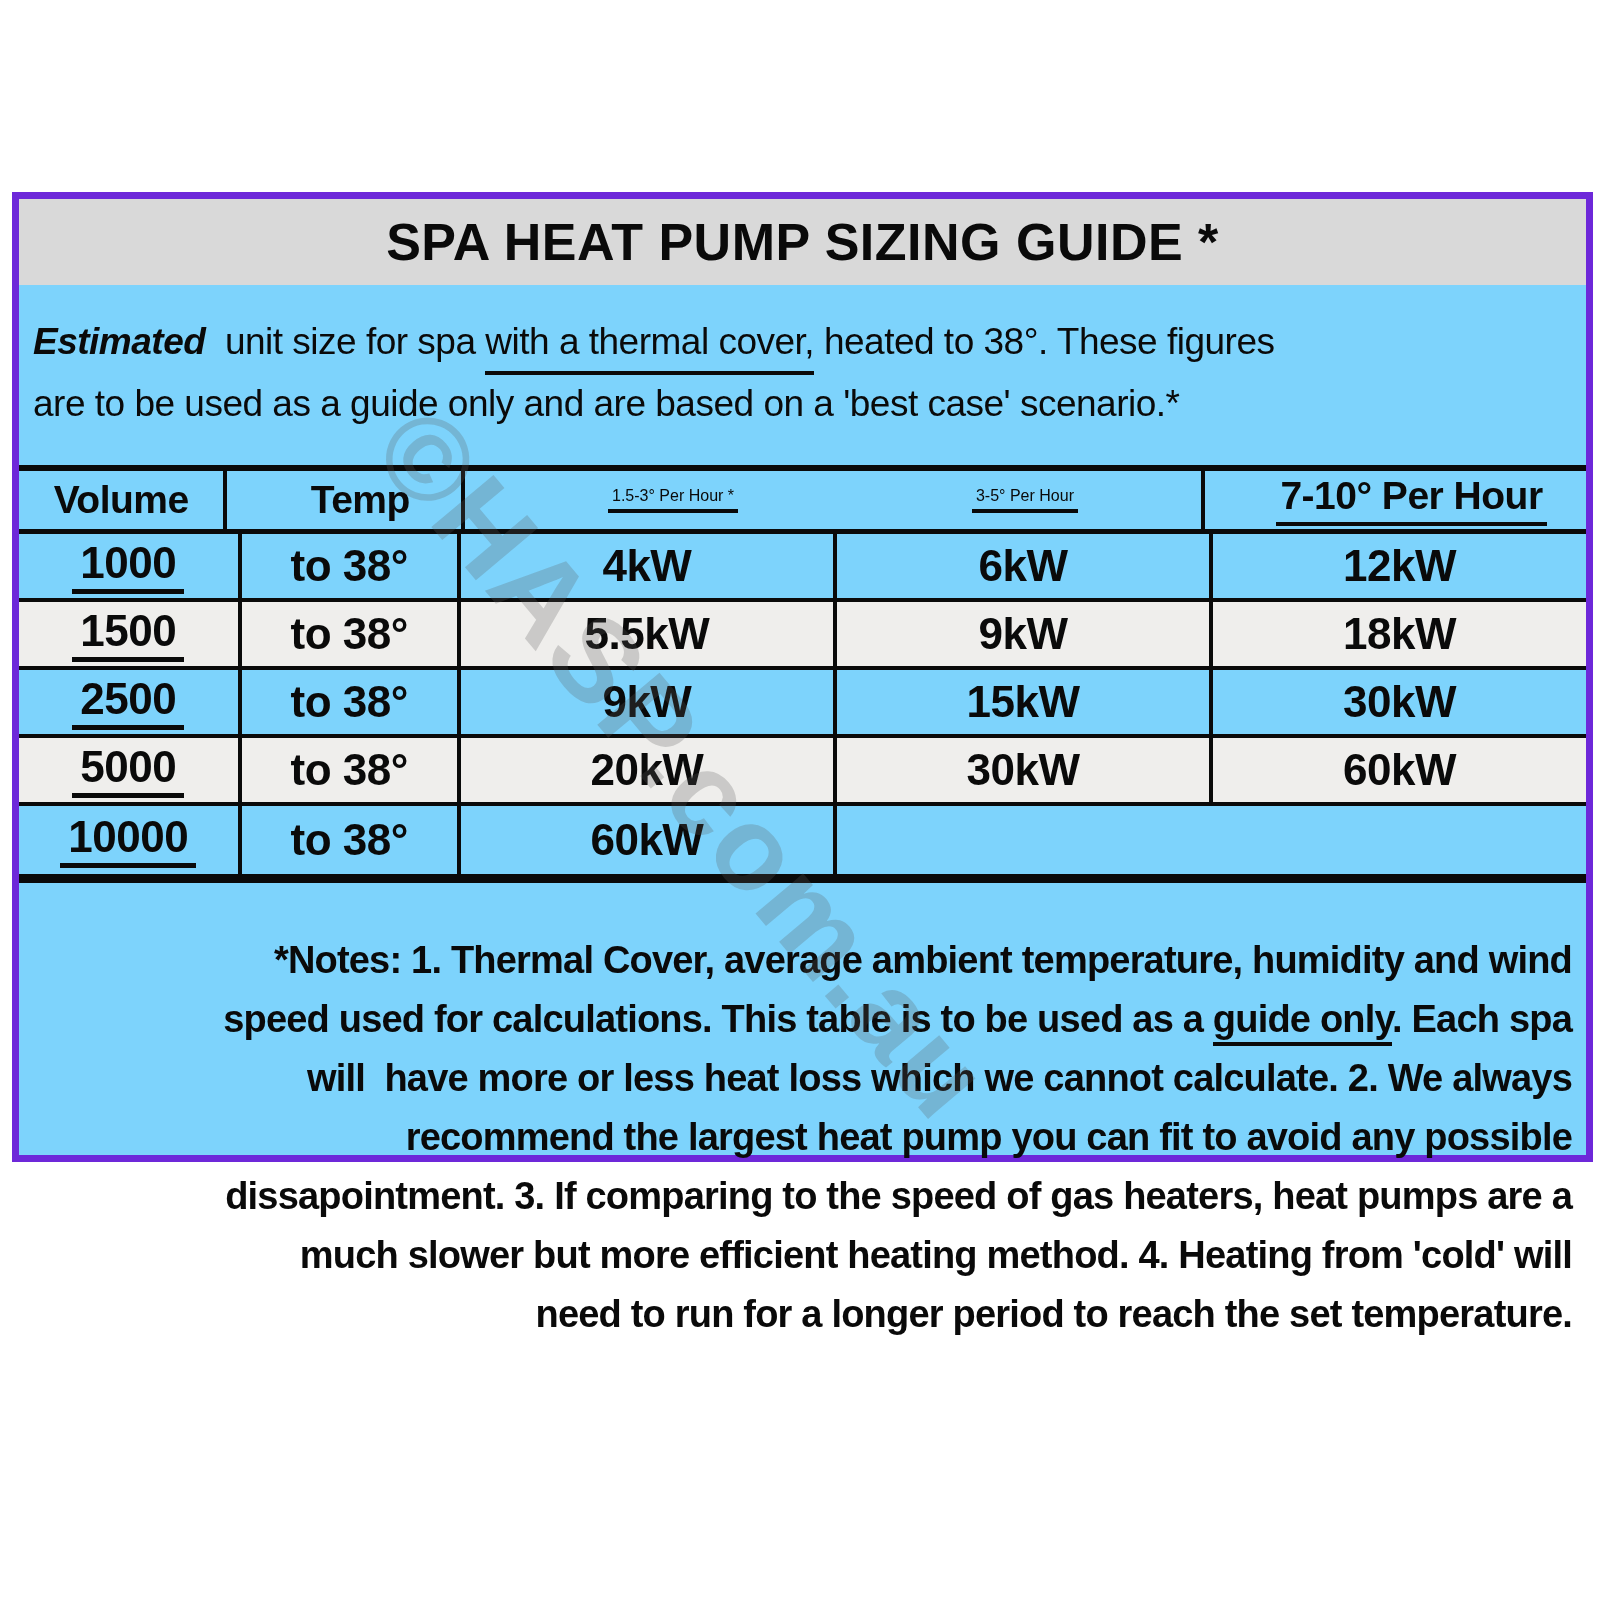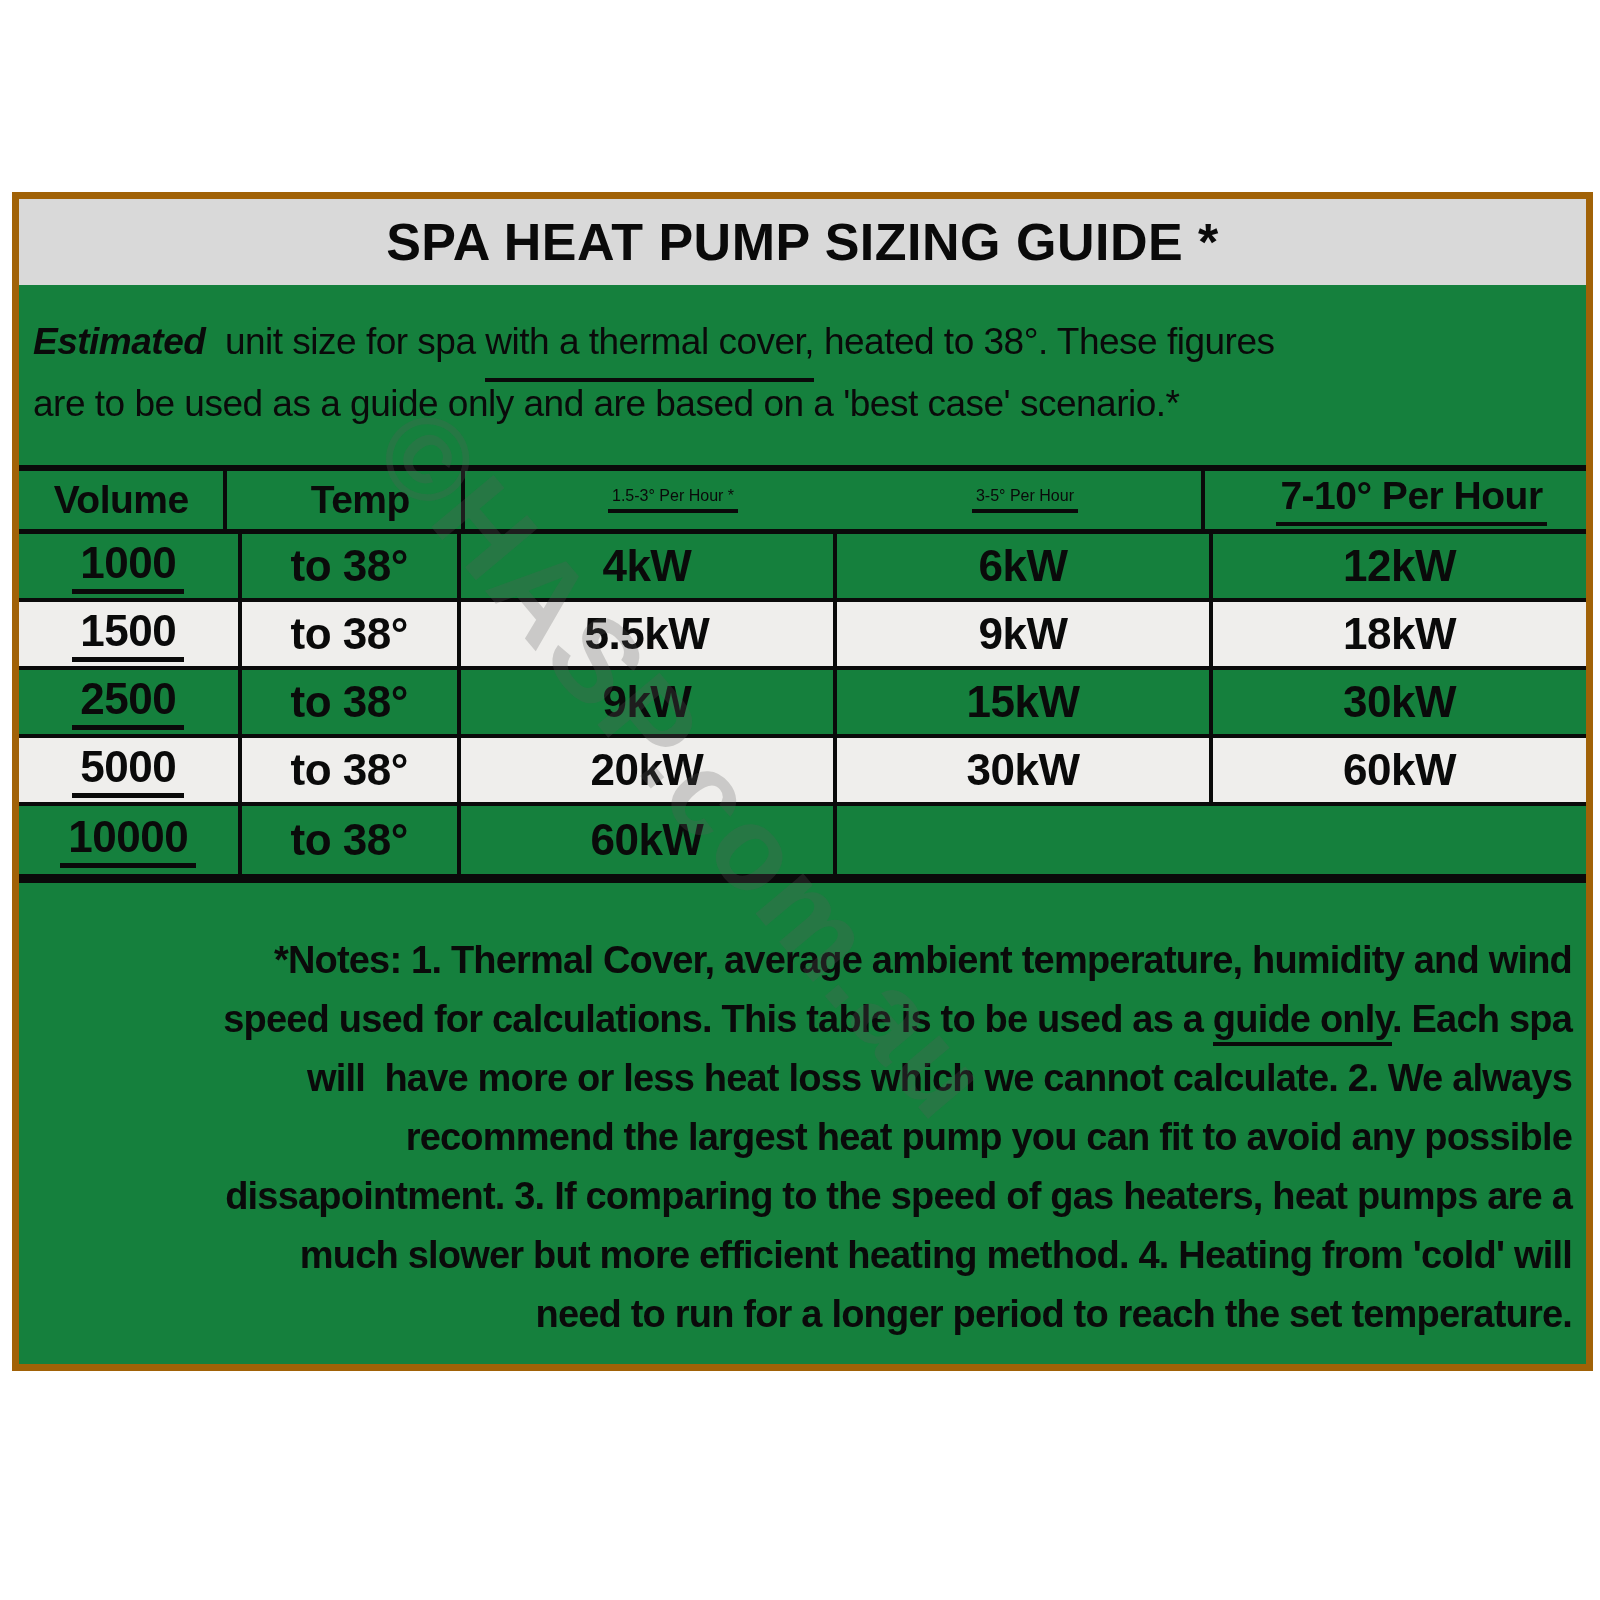--- a/index.html
+++ b/index.html
@@ -1,29 +1,29 @@
 <!DOCTYPE html>
 <html><head>
 <meta charset="utf-8">
 <style>
   html,body{margin:0;padding:0;background:#fff;}
   .page{position:relative;width:1600px;height:1600px;background:#ffffff;overflow:hidden;
         font-family:"Liberation Sans","DejaVu Sans",sans-serif;color:#0a0a0a;}
-  .frame{position:absolute;left:12px;top:192px;width:1581px;height:1179px;
-         border:7px solid #a16207;box-sizing:border-box;background:#15803d;
+  .frame{position:absolute;left:12px;top:192px;width:1581px;height:970px;
+         border:7px solid #6d28d9;box-sizing:border-box;background:#7dd3fc;
          display:flex;flex-direction:column;}
   
   .banner{height:86px;flex:0 0 86px;background:#d9d9d9;display:flex;align-items:center;justify-content:center;}
   .banner .title{font-weight:bold;font-size:52px;letter-spacing:0.5px;white-space:pre;}
   
   .intro{height:180px;flex:0 0 180px;box-sizing:border-box;padding:26px 14px 0 14px;
          font-size:37px;line-height:62px;letter-spacing:-0.5px;}
   .seg{white-space:pre-wrap;}
   .em{font-weight:bold;font-style:italic;}
-  .iu{border-bottom:4px solid #0a0a0a;padding-bottom:16px;}
+  .iu{border-bottom:4px solid #0a0a0a;padding-bottom:9px;}
   
   .sizing-table{border-top:6px solid #0a0a0a;border-bottom:9px solid #0a0a0a;}
   .trow{display:flex;height:68px;border-bottom:4px solid #0a0a0a;box-sizing:border-box;}
   .trow.thead{height:63px;border-bottom:5px solid #0a0a0a;gap:32px;}
   .trow:last-child{border-bottom:none;}
   .cell{display:flex;align-items:center;justify-content:center;box-sizing:border-box;
         font-weight:bold;font-size:44px;letter-spacing:-0.5px;}
   .thead .cell{font-size:39px;}
   .bR{border-right:4px solid #0a0a0a;}
   .c1{width:14.2%;}

